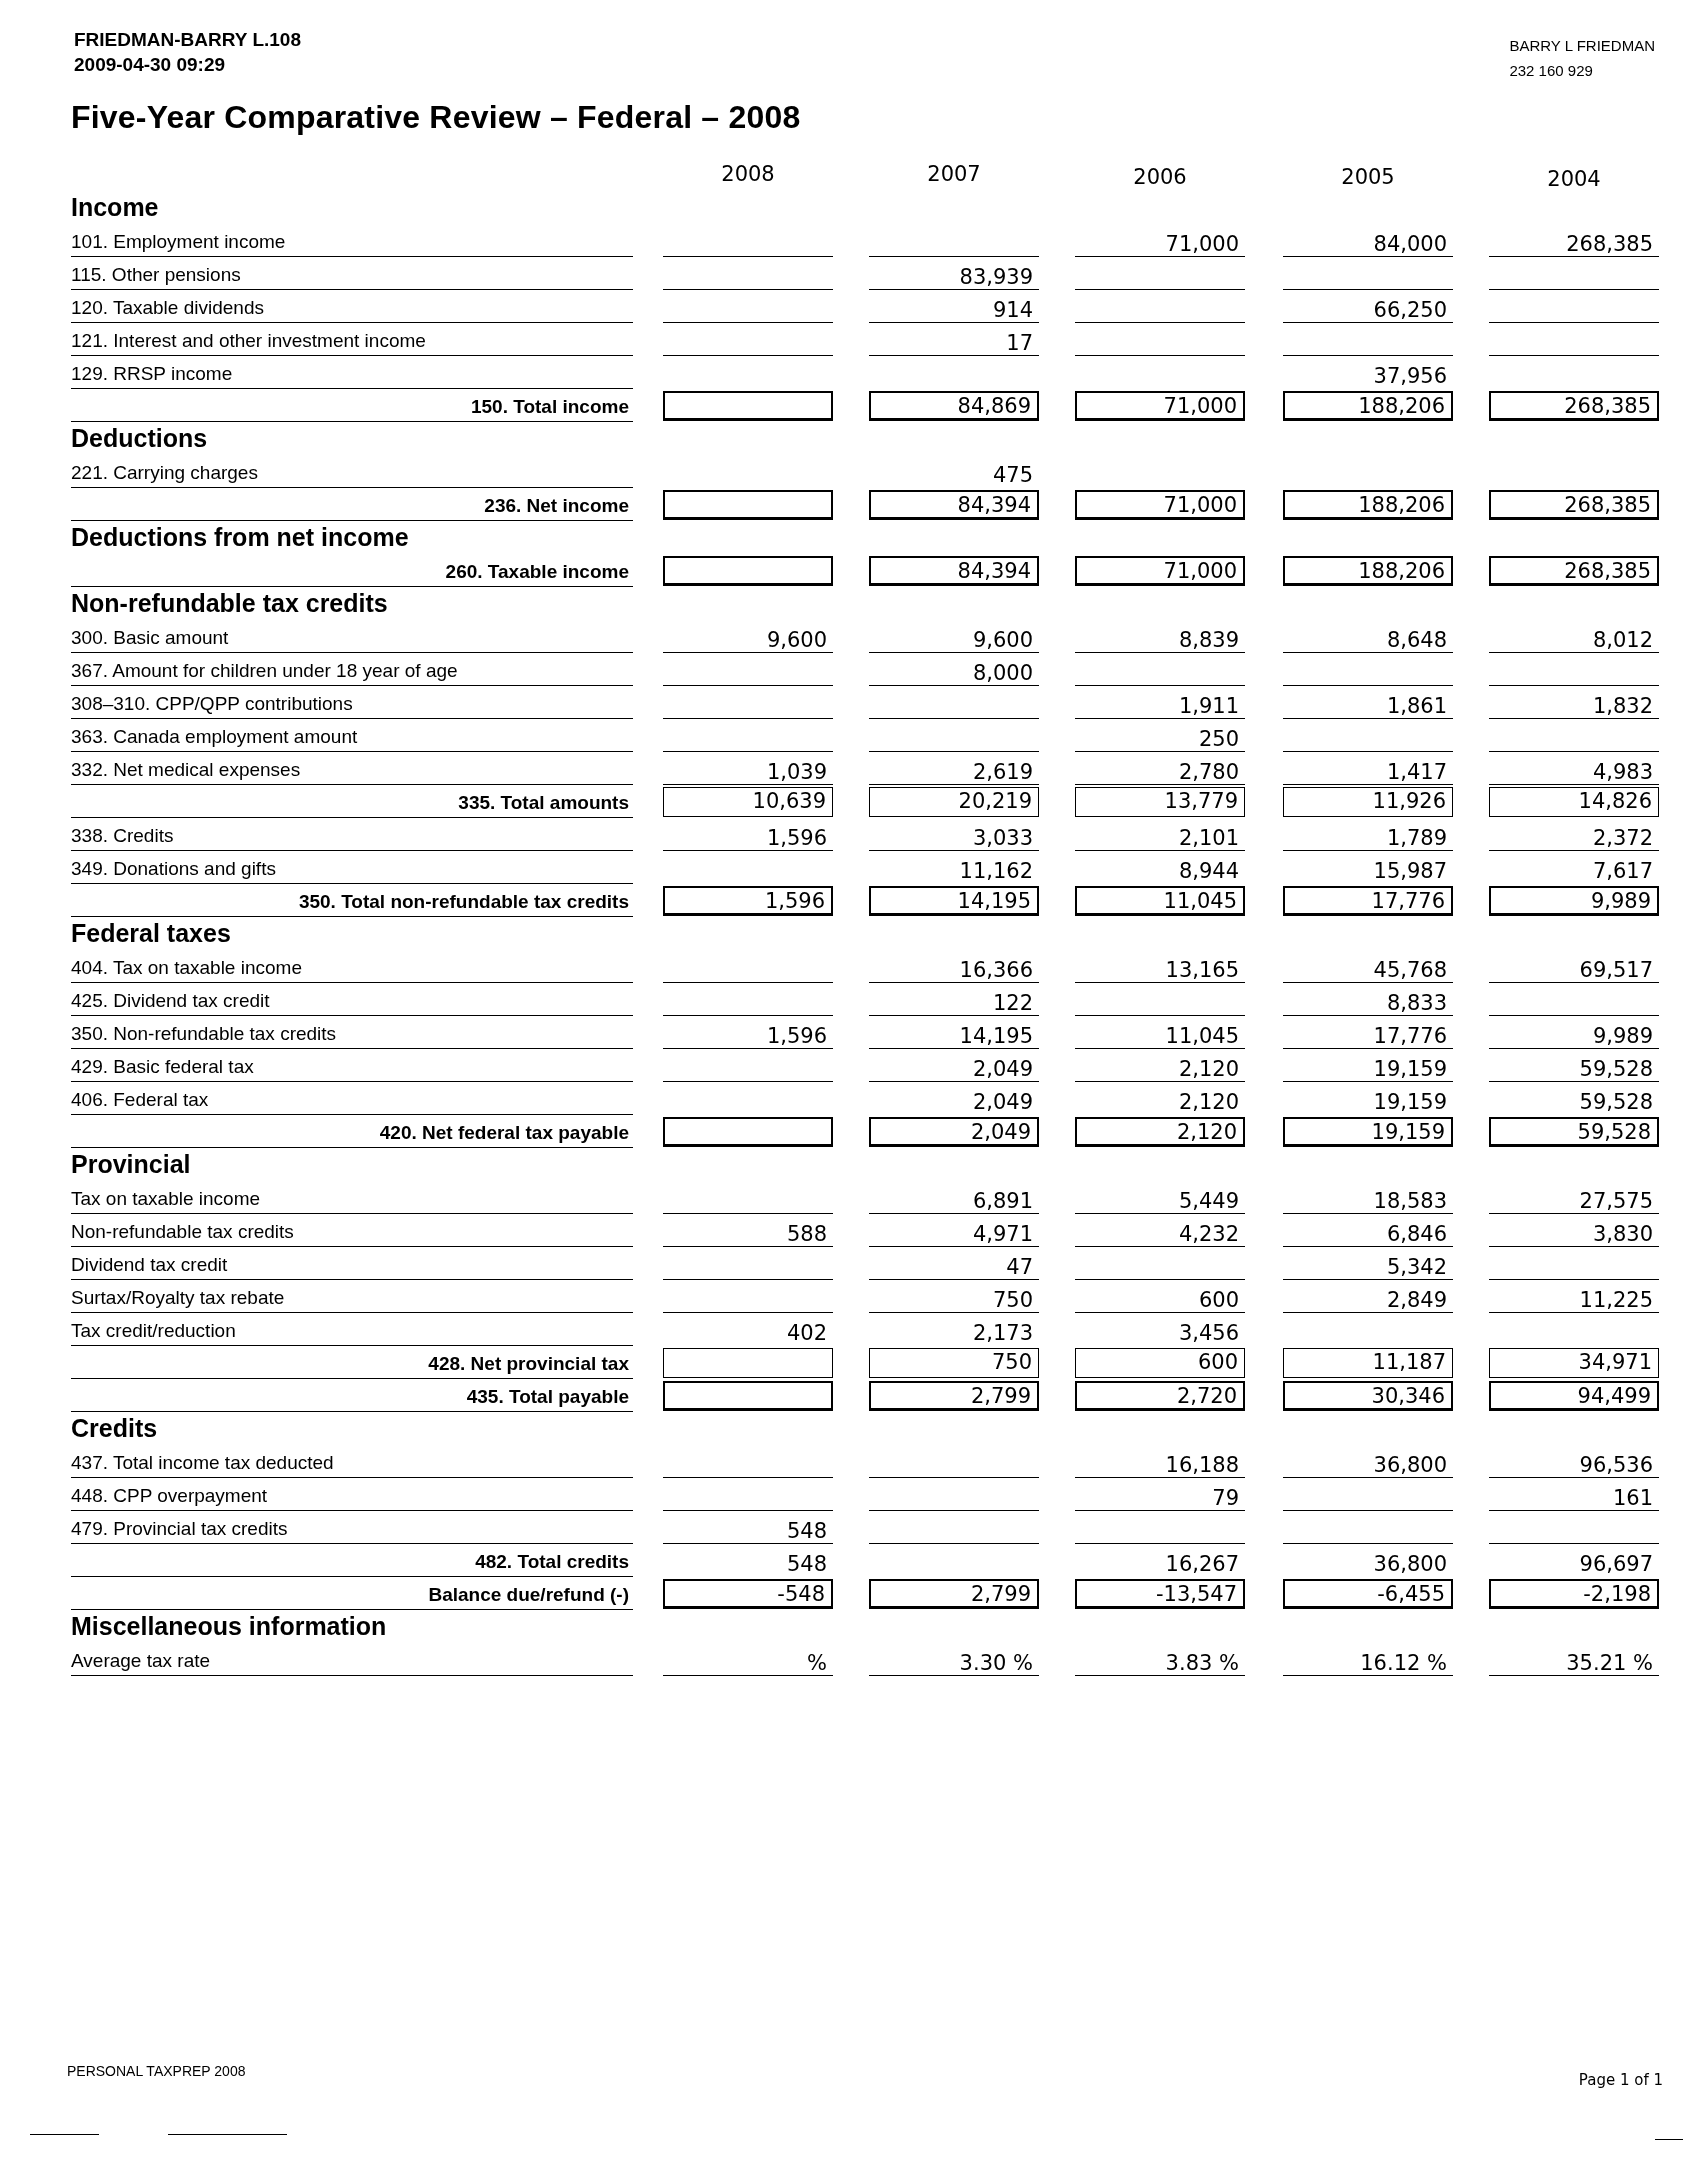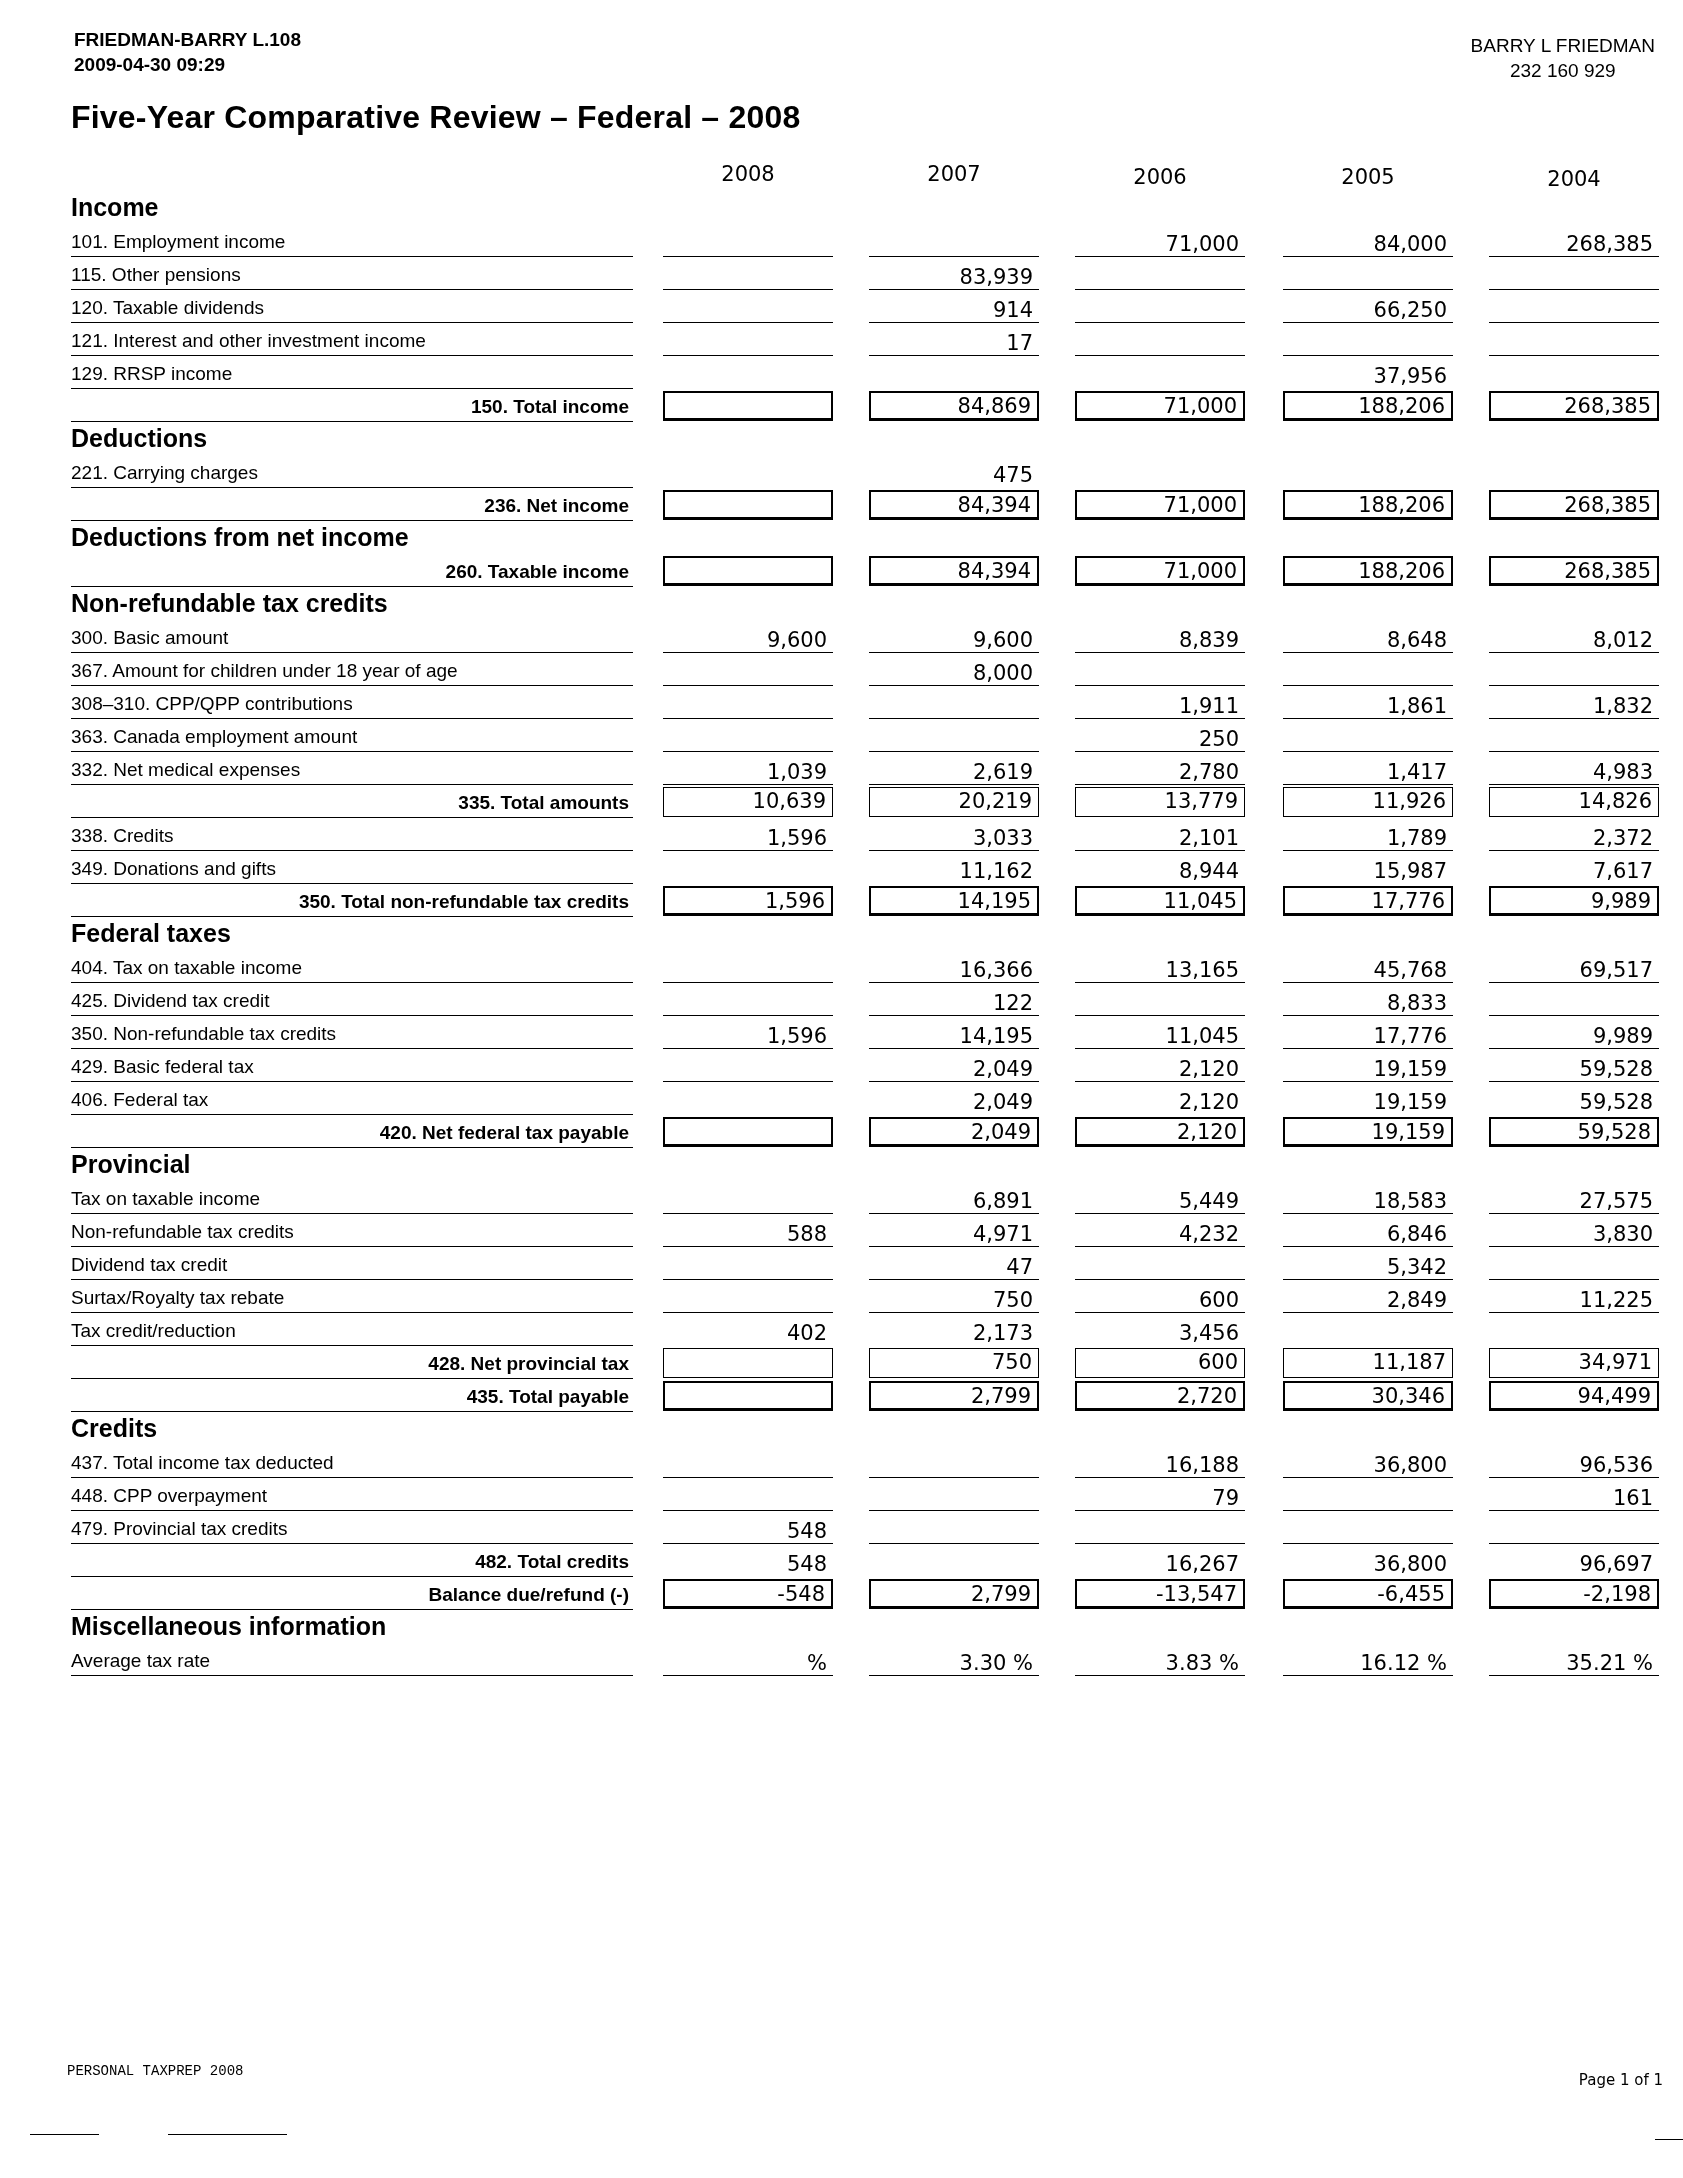--- a/index.html
+++ b/index.html
@@ -1,33 +1,33 @@
 <!DOCTYPE html>
 <html><head>
 <meta charset="utf-8">
 <style>
   html, body { margin: 0; padding: 0; background: #ffffff; }
   body { width: 1683px; height: 2178px; position: relative; overflow: hidden; color: #000; font-family: "Liberation Sans", sans-serif; }
   .hdr-left { position: absolute; left: 74px; top: 27px; font-size: 19px; line-height: 25px; font-weight: bold; }
-  .hdr-right { position: absolute; right: 28px; top: 33px; font-size: 19px; line-height: 25px; text-align: center; }
+  .hdr-right { position: absolute; right: 28px; top: 33px; font-size: 15px; line-height: 25px; text-align: left; }
   .title { position: absolute; left: 71px; top: 99px; font-size: 32px; font-weight: bold; letter-spacing: 0.2px; white-space: nowrap; }
   .years { position: absolute; top: 162px; left: 0; width: 1407px; height: 30px; }
   .year { position: absolute; width: 170px; text-align: center; font-family: "DejaVu Sans", sans-serif; font-size: 21px; }
   .rows { position: absolute; left: 0; top: 191px; width: 1683px; }
   .row { position: relative; height: 33px; width: 1683px; }
   .label { position: absolute; left: 71px; width: 562px; bottom: 0; height: 26px; font-size: 19px; line-height: 24px; border-bottom: 1.5px solid #000; white-space: nowrap; overflow: hidden; }
   .label.total { text-align: right; font-weight: bold; }
   .label.total span { padding-right: 4px; }
   .heading { position: absolute; left: 71px; bottom: 2px; font-size: 25px; font-weight: bold; white-space: nowrap; }
   .cell { position: absolute; bottom: 0; width: 170px; height: 26px; text-align: right; font-family: "DejaVu Sans", sans-serif; font-size: 21px; line-height: 26px; box-sizing: border-box; padding-right: 6px; border-bottom: 1.5px solid #000; white-space: nowrap; }
   .cell.boxed { border: 2px solid #000; border-bottom-width: 3px; height: 30px; line-height: 26px; bottom: 1px; }
   .cell.nb { border-bottom: none; }
   .c0 { left: 663px; } .c1 { left: 869px; } .c2 { left: 1075px; } .c3 { left: 1283px; } .c4 { left: 1489px; }
   .special-line { position: absolute; left: 663px; width: 752px; bottom: 0; border-bottom: 1.5px solid #000; height: 1px; }
-  .footer-left { position: absolute; left: 67px; top: 2063px; font-family: Liberation Mono, monospace; font-size: 14px; }
+  .footer-left { position: absolute; left: 67px; top: 2063px; font-family: Liberation Sans, sans-serif; font-size: 14px; }
   .footer-right { position: absolute; right: 20px; top: 2071px; font-family: "DejaVu Sans", sans-serif; font-size: 15px; }
   .scan-line { position: absolute; border-bottom: 1.5px solid #000; height: 1px; }
 </style>
 </head>
 <body>
 
 <div class="hdr-left">
   <div>FRIEDMAN-BARRY L.108</div>
   <div>2009-04-30 09:29</div>
 </div>

